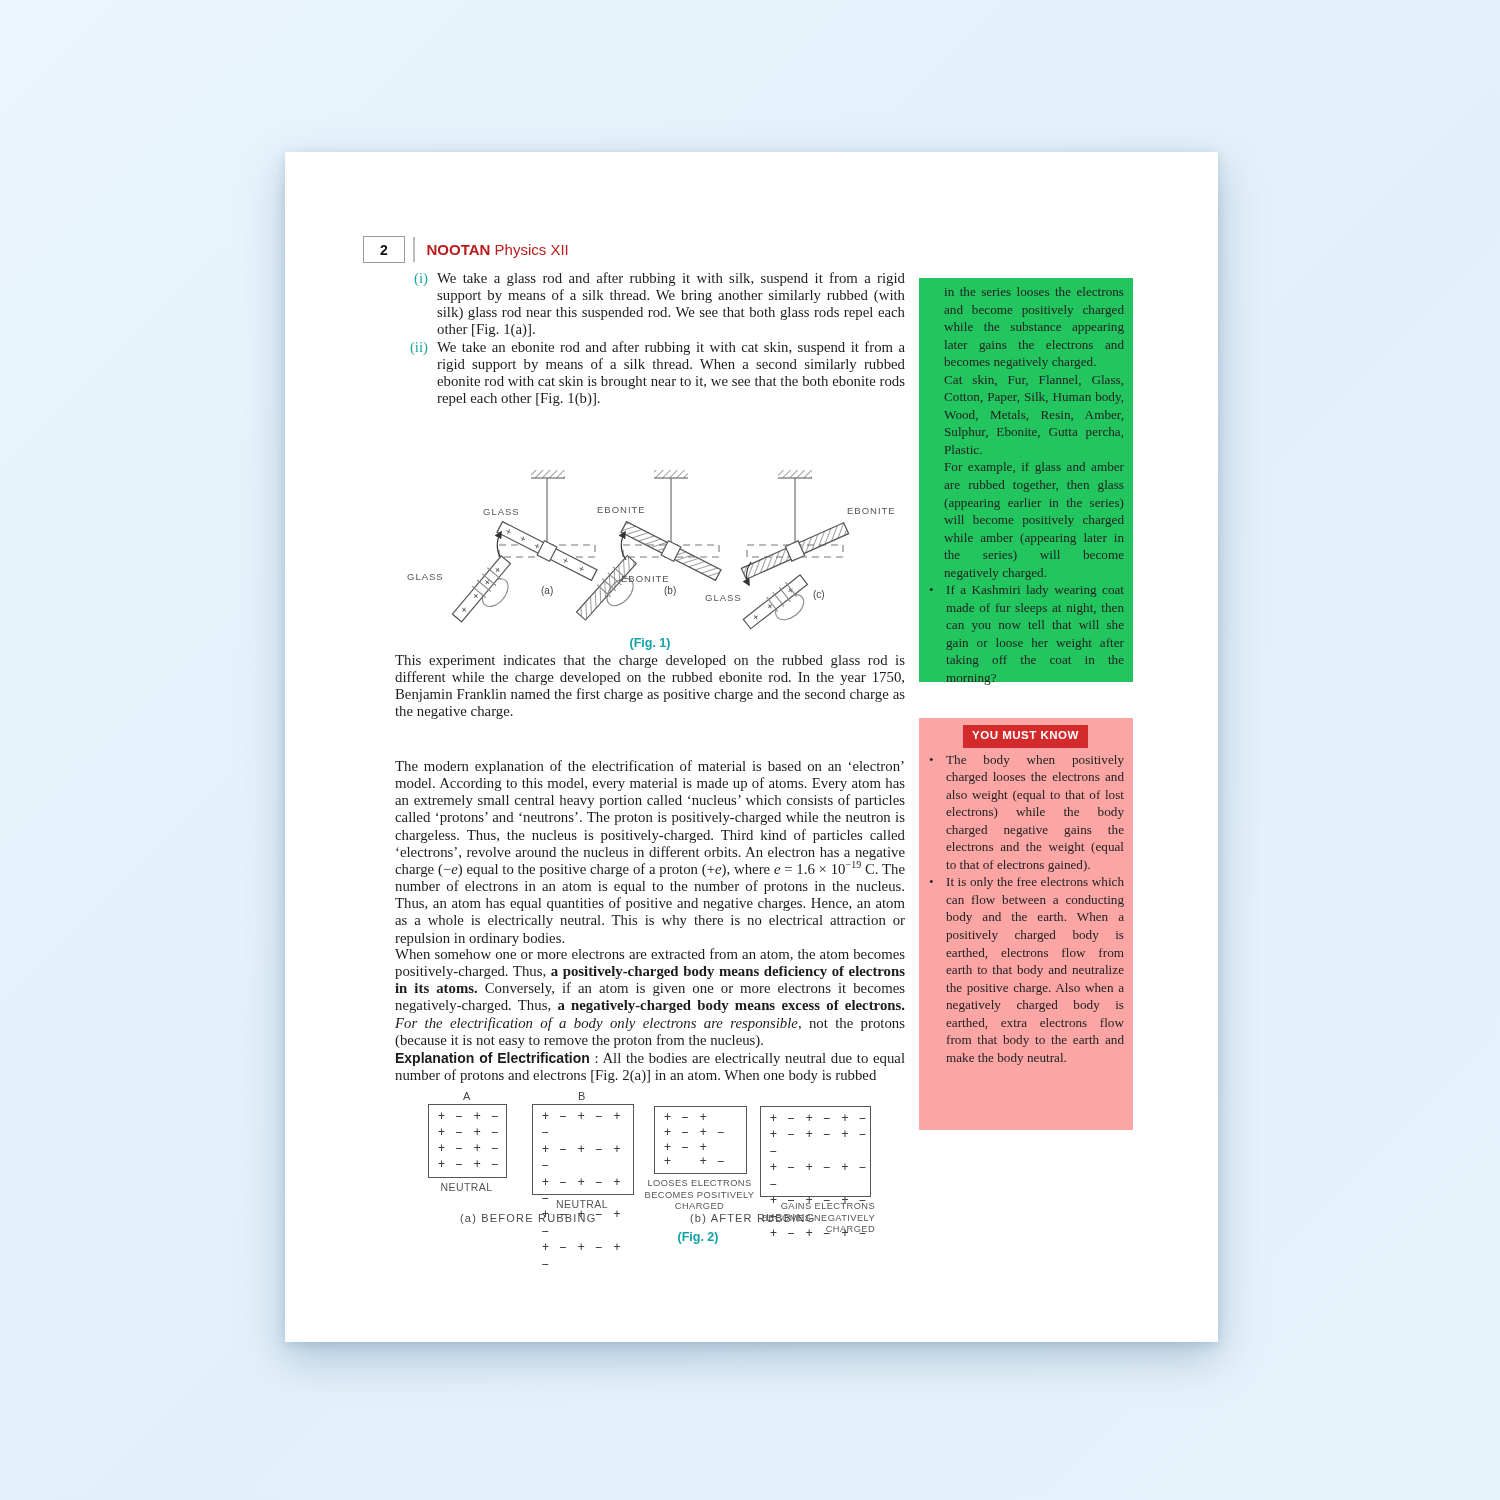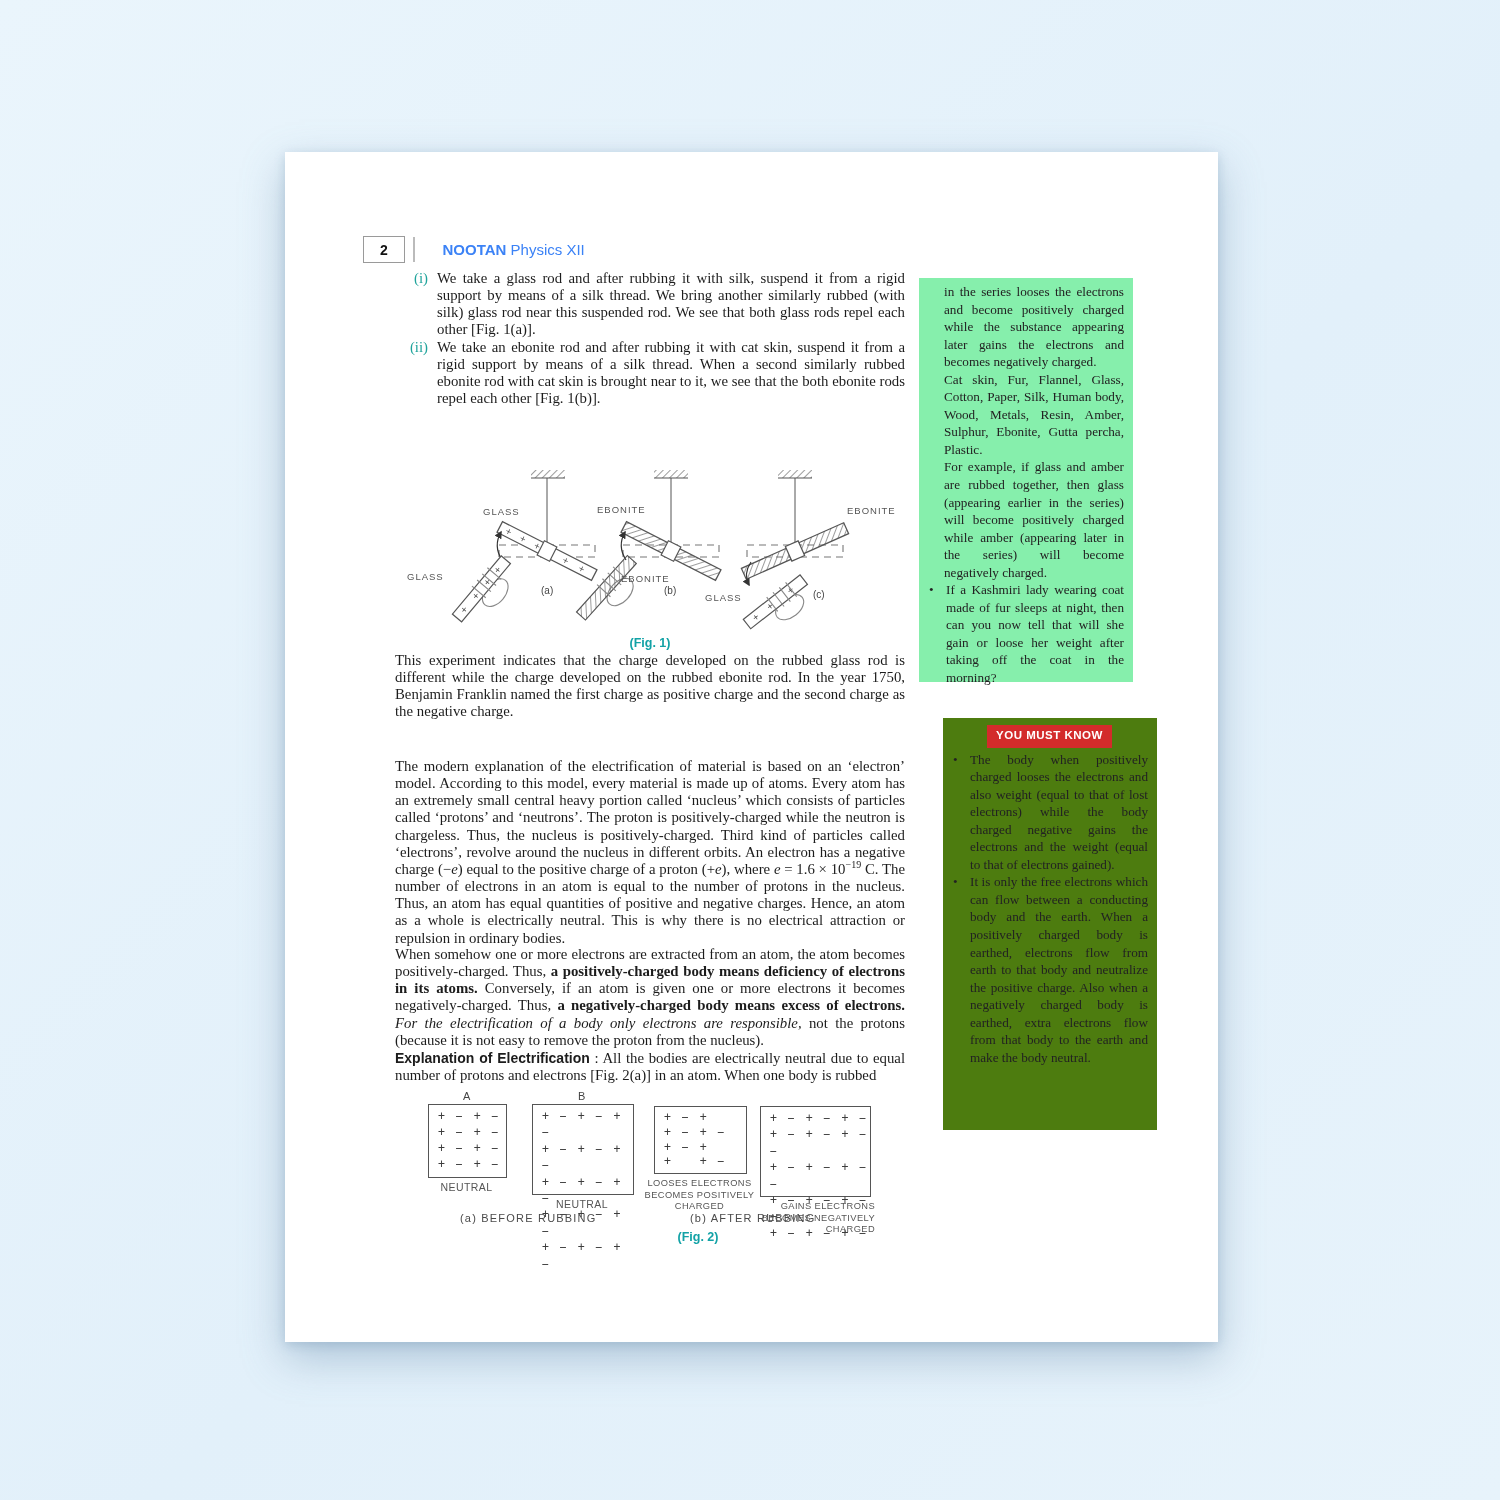--- a/index.html
+++ b/index.html
@@ -2,21 +2,21 @@
 <html><head>
 <meta charset="utf-8">
 <style>
   html,body{margin:0;padding:0;}
   .canvas{position:relative;width:1500px;height:1500px;background:linear-gradient(135deg,#eaf5fc 0%,#e2f0fa 55%,#e7f3fb 100%);overflow:hidden;font-family:"Liberation Serif","DejaVu Serif",serif;}
   .page{position:absolute;left:285px;top:152px;width:933px;height:1190px;background:#ffffff;box-shadow:0 16px 40px rgba(110,145,175,.45),0 3px 10px rgba(110,145,175,.30);}
   
   .hdr{position:absolute;left:78px;top:84px;display:flex;align-items:center;font-family:"Liberation Sans","DejaVu Sans",sans-serif;}
   .pgnum{width:40px;height:25px;border:1.5px solid #9a9a9a;display:flex;align-items:center;justify-content:center;font-weight:bold;font-size:14px;color:#111;}
   .hsep{width:1.5px;height:25px;background:#bbb;margin-left:8px;}
-  .htitle{margin-left:28px;font-size:15px;color:#3b82f6;}
+  .htitle{margin-left:12px;font-size:15px;color:#b91c1c;}
   .htitle b{font-weight:bold;}
   
   .main-block{position:absolute;left:110px;width:510px;color:#1c1c1c;font-size:14.8px;line-height:17.15px;text-align:justify;}
   .litem{display:flex;margin:0;}
   .lmark{flex:0 0 33px;text-align:right;color:#1fa39b;padding-right:0;}
   .ltext{flex:1;margin-left:9px;}
   .figcap{position:absolute;left:110px;width:510px;text-align:center;font-family:"Liberation Sans","DejaVu Sans",sans-serif;font-weight:bold;font-size:12.5px;color:#12a2a6;}
   .sechead{position:absolute;left:80px;width:560px;font-weight:bold;font-size:21.5px;color:#111;}
   .sechead .sect{color:#1ea195;margin-left:14px;}
   .bold{font-weight:bold;}
@@ -31,22 +31,22 @@
   
   .f2box{position:absolute;border:1.4px solid #555;background:#fff;}
   .f2rows{white-space:pre-wrap;font-family:"DejaVu Sans Mono",monospace;font-size:11.5px;color:#3d3d3d;letter-spacing:2px;padding:3px 0 0 9px;}
   .f2top{position:absolute;font-family:"Liberation Sans","DejaVu Sans",sans-serif;font-size:11px;color:#444;}
   .f2cap{position:absolute;white-space:pre-wrap;text-align:center;font-family:"Liberation Sans","DejaVu Sans",sans-serif;font-size:9.3px;color:#555;line-height:11.5px;letter-spacing:.4px;}
   .f2grp{position:absolute;font-family:"Liberation Sans","DejaVu Sans",sans-serif;font-size:11px;color:#4a4a4a;letter-spacing:1.2px;}
   
   .wm{position:absolute;left:78px;top:1008px;width:90px;height:96px;border:1px solid #ececec;background:#fdfdfd;opacity:.85;}
   
   .sbox{position:absolute;left:634px;width:214px;font-size:13.2px;line-height:17.55px;color:#222;text-align:justify;}
-  .blue{top:126px;height:404px;background:#86efac;padding:5px 9px 8px 8px;box-sizing:border-box;}
-  .peach{top:566px;height:412px;background:#4d7c0f;padding:7px 9px 8px 8px;box-sizing:border-box;margin-left:24px;}
+  .blue{top:126px;height:404px;background:#22c55e;padding:5px 9px 8px 8px;box-sizing:border-box;}
+  .peach{top:566px;height:412px;background:#fca5a5;padding:7px 9px 8px 8px;box-sizing:border-box;}
   .sb-p{margin:0 0 0 17px;}
   .sb-li{display:flex;margin:0;}
   .sb-li .bl{flex:0 0 17px;padding-left:2px;}
   .sb-li .bt{flex:1;}
   .badge-row{text-align:center;margin-bottom:3px;}
   .badge{display:inline-block;background:#d32b2b;color:#fff;font-family:"Liberation Sans","DejaVu Sans",sans-serif;font-weight:bold;font-size:11.5px;letter-spacing:.5px;padding:2px 9px 3px;}
 </style>
 </head>
 <body>
 

